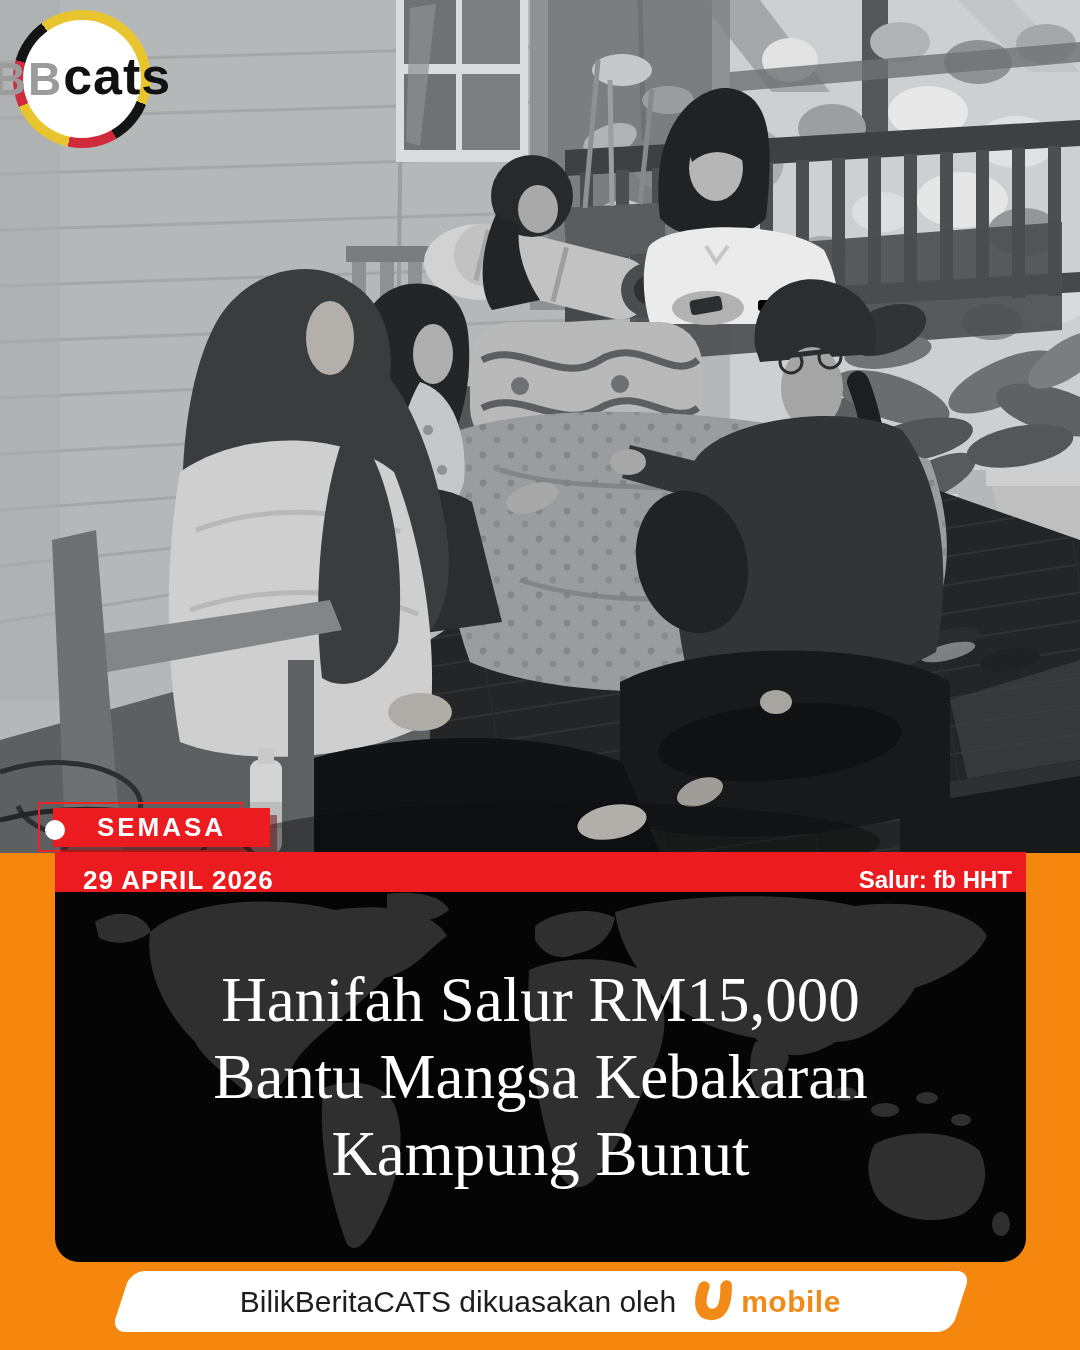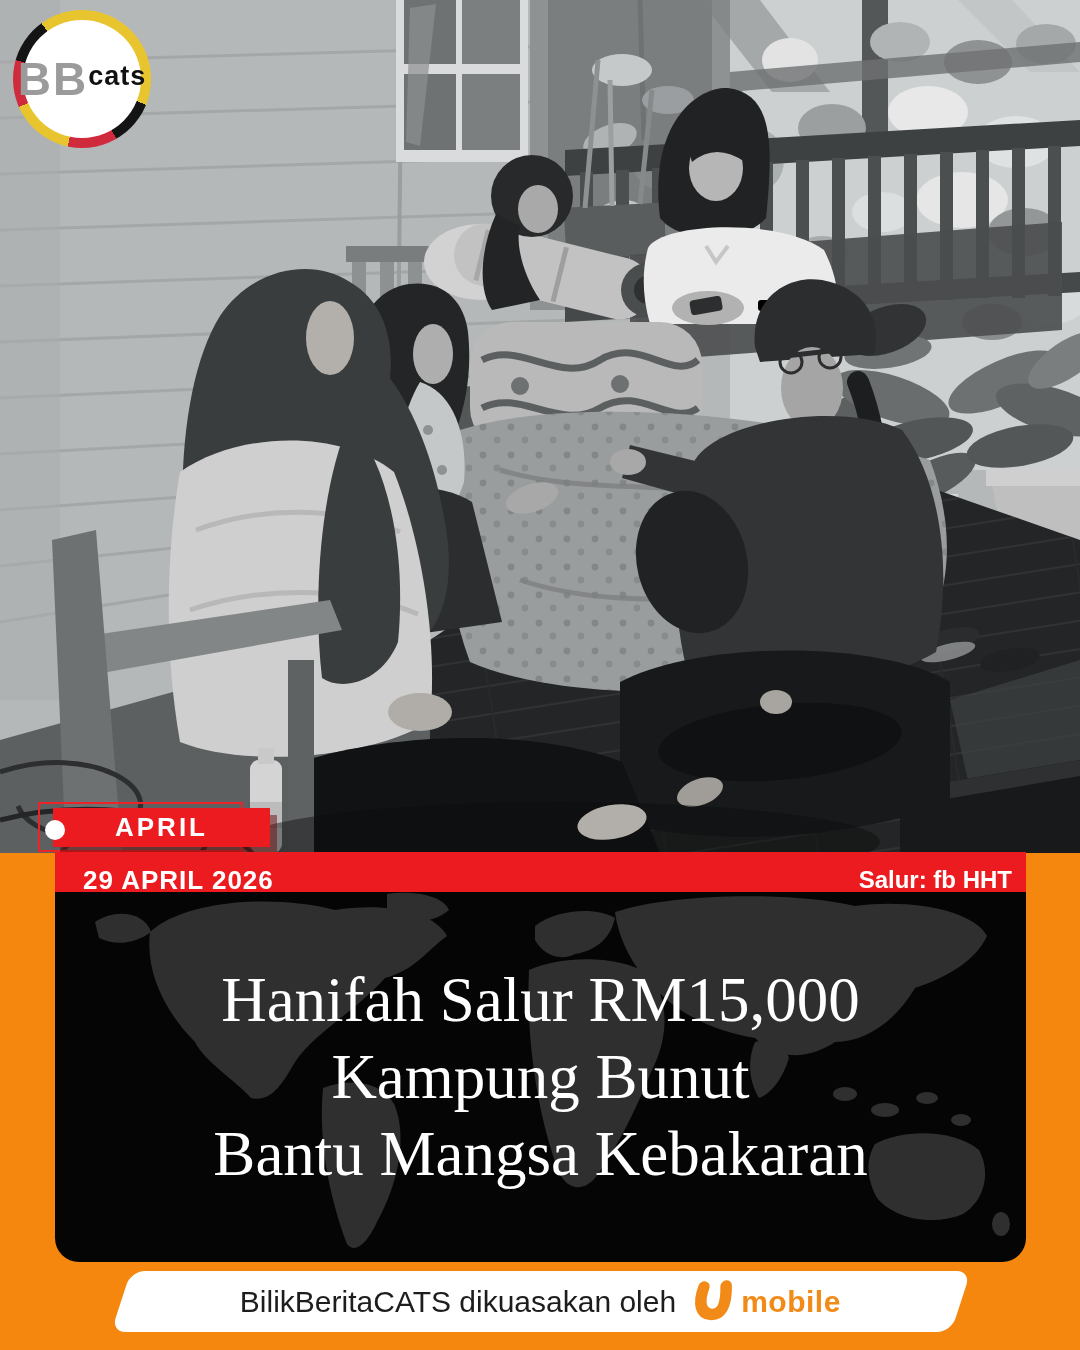--- a/index.html
+++ b/index.html
@@ -10,21 +10,21 @@
   .photo{position:absolute;left:0;top:0;width:1080px;height:853px;background:#b5b8b9;overflow:hidden;}
   .photo svg{display:block;}
   
   .logo{position:absolute;left:13px;top:10px;width:138px;height:138px;border-radius:50%;
         background:conic-gradient(#e8c52e 0deg 112deg,#141414 112deg 150deg,#cf2b3d 150deg 192deg,
           #e8c52e 192deg 246deg,#cf2b3d 246deg 286deg,#141414 286deg 324deg,#e8c52e 324deg 360deg);
         display:flex;align-items:center;justify-content:center;}
   .logo-inner{width:118px;height:118px;background:#fff;border-radius:50%;
         display:flex;flex-direction:row;align-items:center;justify-content:center;line-height:1;}
   .logo-bb{font-weight:bold;font-size:46px;color:#9b9b9b;letter-spacing:2px;}
-  .logo-cats{font-weight:bold;font-size:27px;color:#111;margin-top:-6px;letter-spacing:1px;}
+  .logo-cats{font-weight:bold;font-size:52px;color:#111;margin-top:-6px;letter-spacing:1px;}
   
   .badge-outline{position:absolute;left:38px;top:802px;width:205px;height:50px;
         border:2px solid #ec2327;z-index:2;}
   .badge{position:absolute;left:53px;top:808px;width:217px;height:39px;background:#EC1B20;
         color:#fff;font-weight:bold;font-size:26px;letter-spacing:3px;display:flex;
         align-items:center;justify-content:center;z-index:3;
         box-shadow:7px 7px 0 rgba(105,10,10,.5);}
   .badge-dot{position:absolute;left:45px;top:820px;width:20px;height:20px;border-radius:50%;
         background:#fff;z-index:4;}
   
@@ -280,21 +280,21 @@
 
     <div class="logo">
       <div class="logo-inner">
         <div class="logo-bb">BB</div>
         <div class="logo-cats">cats</div>
       </div>
     </div>
 
     <div class="badge-outline"></div>
     <div class="badge">
-      <span>APRIL</span>
+      <span>SEMASA</span>
     </div>
     <div class="badge-dot"></div>
   </div>
 
   <div class="meta-bar">
     <span class="meta-date">29 APRIL 2026</span>
     <span class="meta-credit">Salur: fb HHT</span>
   </div>
 
   <div class="headline-box">
@@ -311,22 +311,22 @@
         <ellipse cx="790" cy="202" rx="12" ry="7"></ellipse>
         <ellipse cx="830" cy="218" rx="14" ry="7"></ellipse>
         <ellipse cx="872" cy="206" rx="11" ry="6"></ellipse>
         <ellipse cx="906" cy="228" rx="10" ry="6"></ellipse>
         <path d="M820,252 C850,236 900,238 924,258 C936,280 930,308 908,322 C880,334 840,328 822,306 C812,288 810,268 820,252 Z"></path>
         <ellipse cx="946" cy="332" rx="9" ry="12"></ellipse>
       </g>
     </svg>
     <div class="headline">
       <div>Hanifah Salur RM15,000</div>
+      <div>Bantu Mangsa Kebakaran</div>
       <div>Kampung Bunut</div>
-      <div>Bantu Mangsa Kebakaran</div>
     </div>
   </div>
 
   <div class="footer-bar">
     <div class="footer-inner">
       <span>BilikBeritaCATS dikuasakan oleh</span>
       <span class="ulogo">
         <svg width="46" height="46" viewBox="0 0 52 52">
           <path d="M15 9 C10 28 15 39 26 40 C37 41 43 32 40 8" fill="none" stroke="#F28A17" stroke-width="13" stroke-linecap="round" transform="skewX(-6) translate(3 0)"></path>
         </svg>

